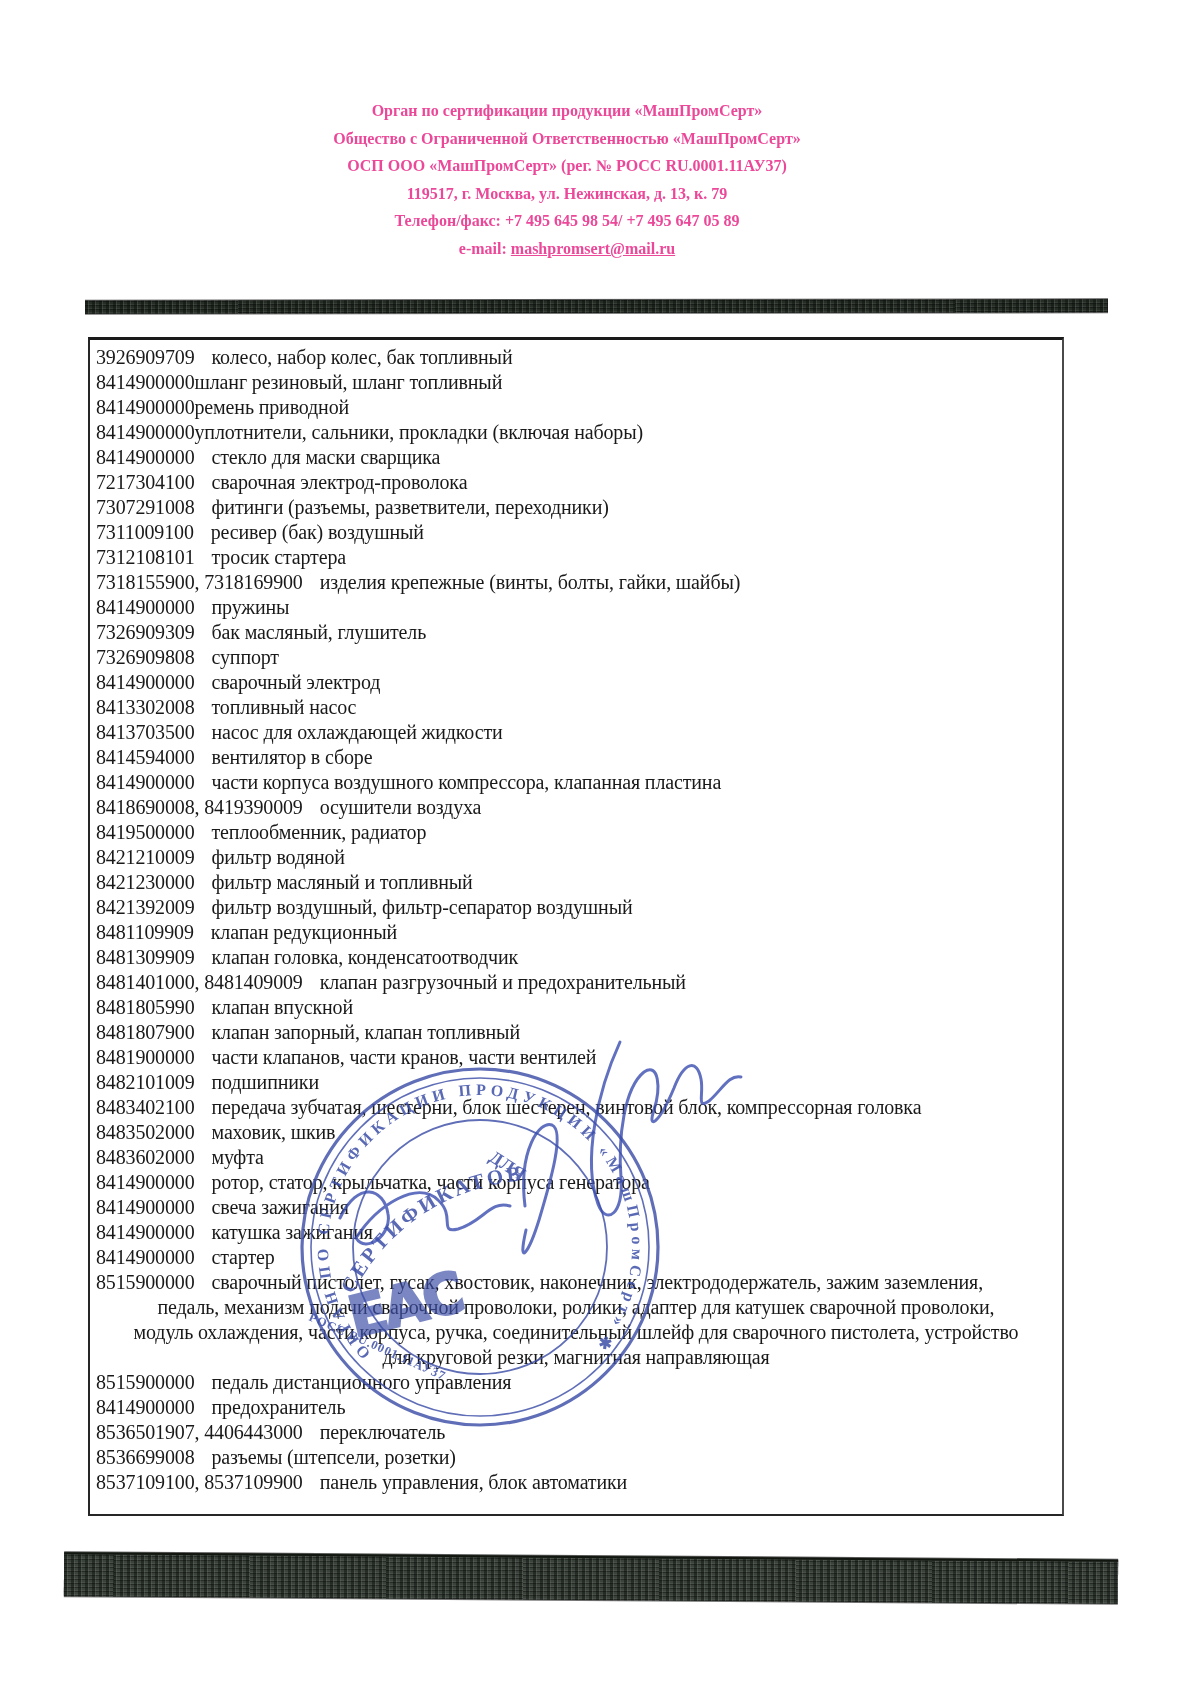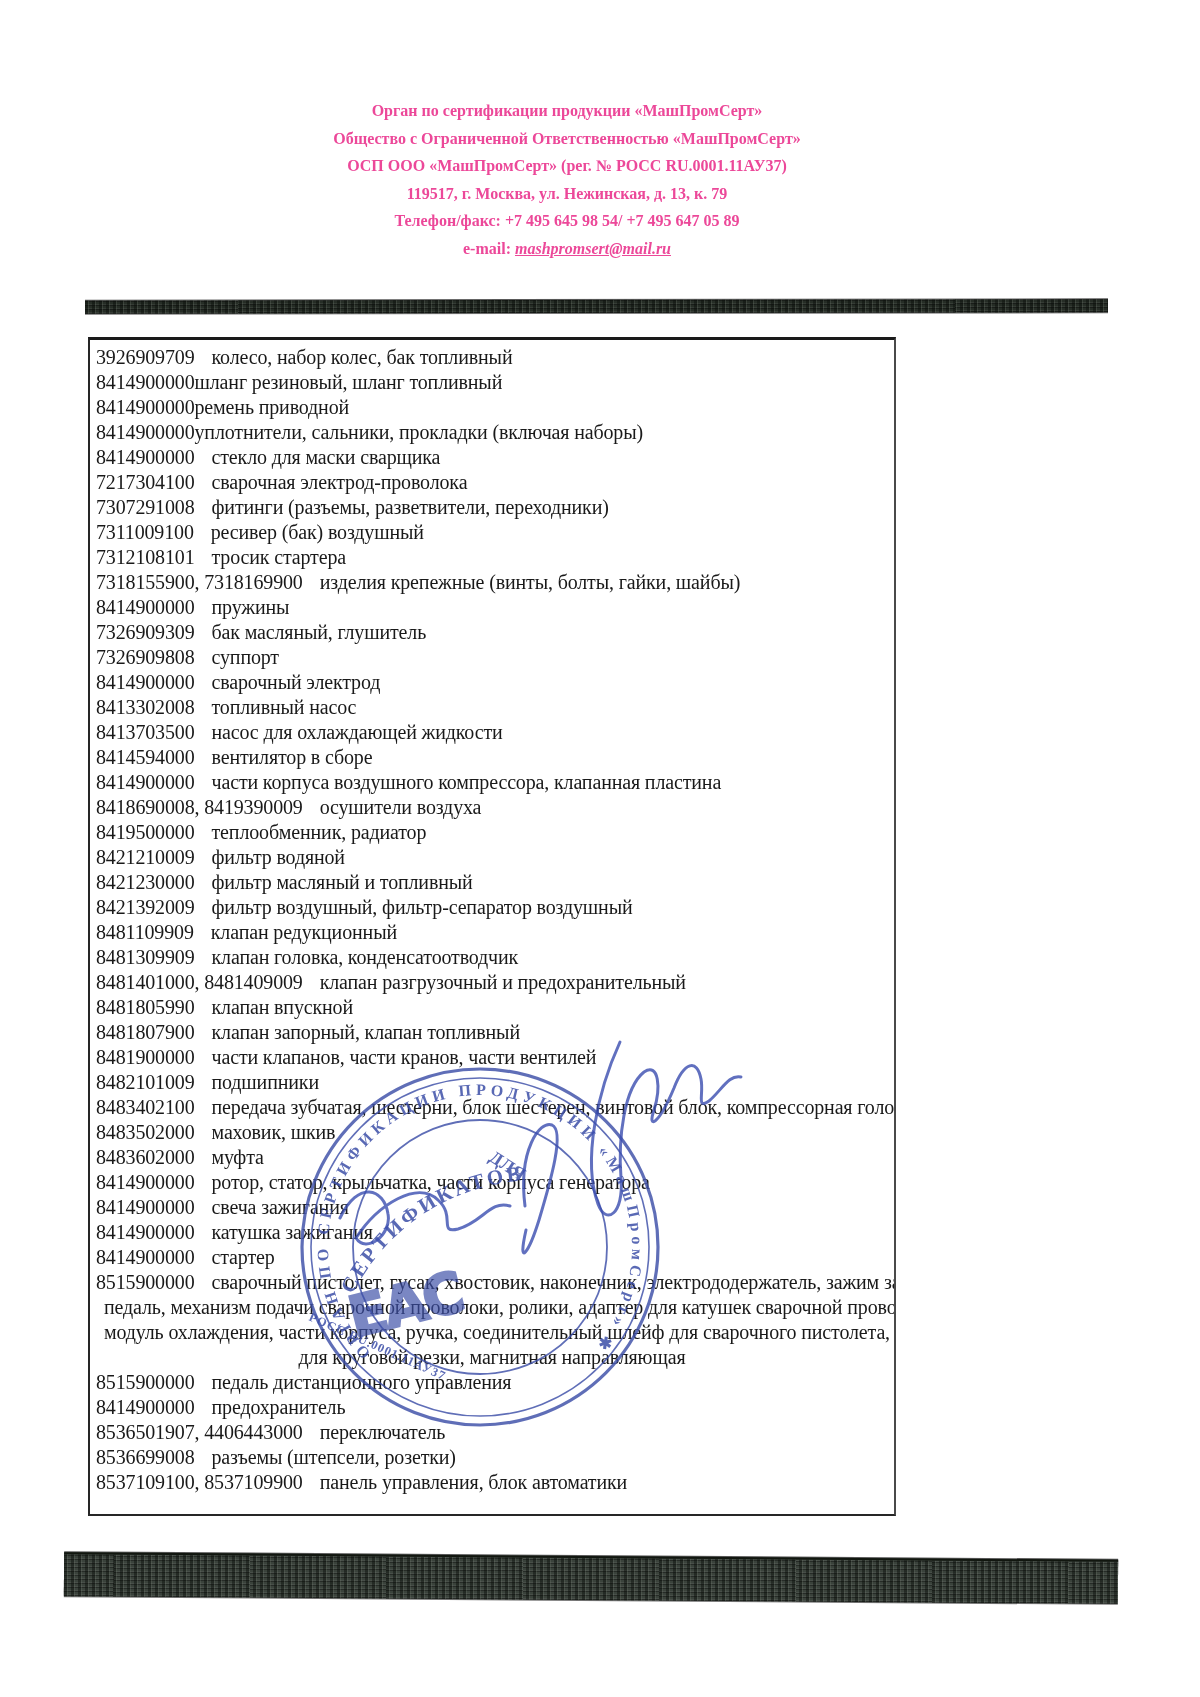--- a/index.html
+++ b/index.html
@@ -2,36 +2,36 @@
 <html><head>
 <meta charset="utf-8">
 <style>
   html,body{margin:0;padding:0;background:#fff;}
   body{width:1200px;height:1697px;position:relative;overflow:hidden;
        font-family:"Liberation Serif","DejaVu Serif",serif;color:#161616;}
 
   
   .letterhead{position:absolute;top:97px;left:0;width:1134px;text-align:center;}
   .letterhead .hline{font-weight:bold;font-size:16px;line-height:27.5px;color:#ec4899;}
-  .email-addr{text-decoration:underline;font-style:italic;}
+  .email-addr{text-decoration:underline;}
 
   
   .bar{position:absolute;
        background-color:#3a423b;
        background-image:
          repeating-linear-gradient(90deg, rgba(8,12,8,.45) 0 3px, rgba(120,130,118,.25) 3px 4px, rgba(30,36,30,0) 4px 7px),
          repeating-linear-gradient(0deg, rgba(0,0,0,.35) 0 1px, rgba(255,255,255,.07) 1px 2px, rgba(0,0,0,0) 2px 4px);
        box-shadow:0 1px 0 rgba(0,0,0,.55), 0 -1px 0 rgba(0,0,0,.65);}
   .bar-top{left:85px;top:300px;width:1023px;height:13px;transform:rotate(-.08deg);
            background-color:#262d26;}
   .bar-bottom{left:64px;top:1556px;width:1054px;height:42px;transform:rotate(.42deg);
            border-top:2px solid #11160f;}
 
   
-  .codes-box{position:absolute;left:88px;top:337px;width:808px;height:1179px;
+  .codes-box{position:absolute;left:88px;top:337px;width:976px;height:1179px;
              border:2px solid #262626;border-top:3px solid #1a1a1a;border-right-color:#4a4a4a;
              box-sizing:border-box;padding:5px 14px 0 6px;overflow:hidden;}
   .row{font-size:20px;line-height:25px;white-space:nowrap;letter-spacing:-0.15px;color:#191919;}
   .code{}
   .desc{margin-left:17px;}
   .desc.nogap{margin-left:0;}
   .row.cont{margin-left:8px;text-align:center;}
 
   
   .stamp{position:absolute;left:288px;top:1028px;width:480px;height:420px;pointer-events:none;}

